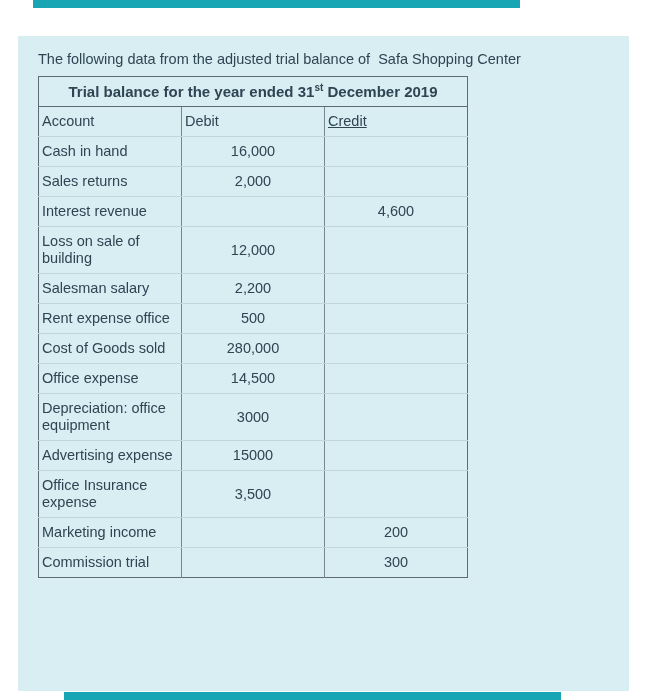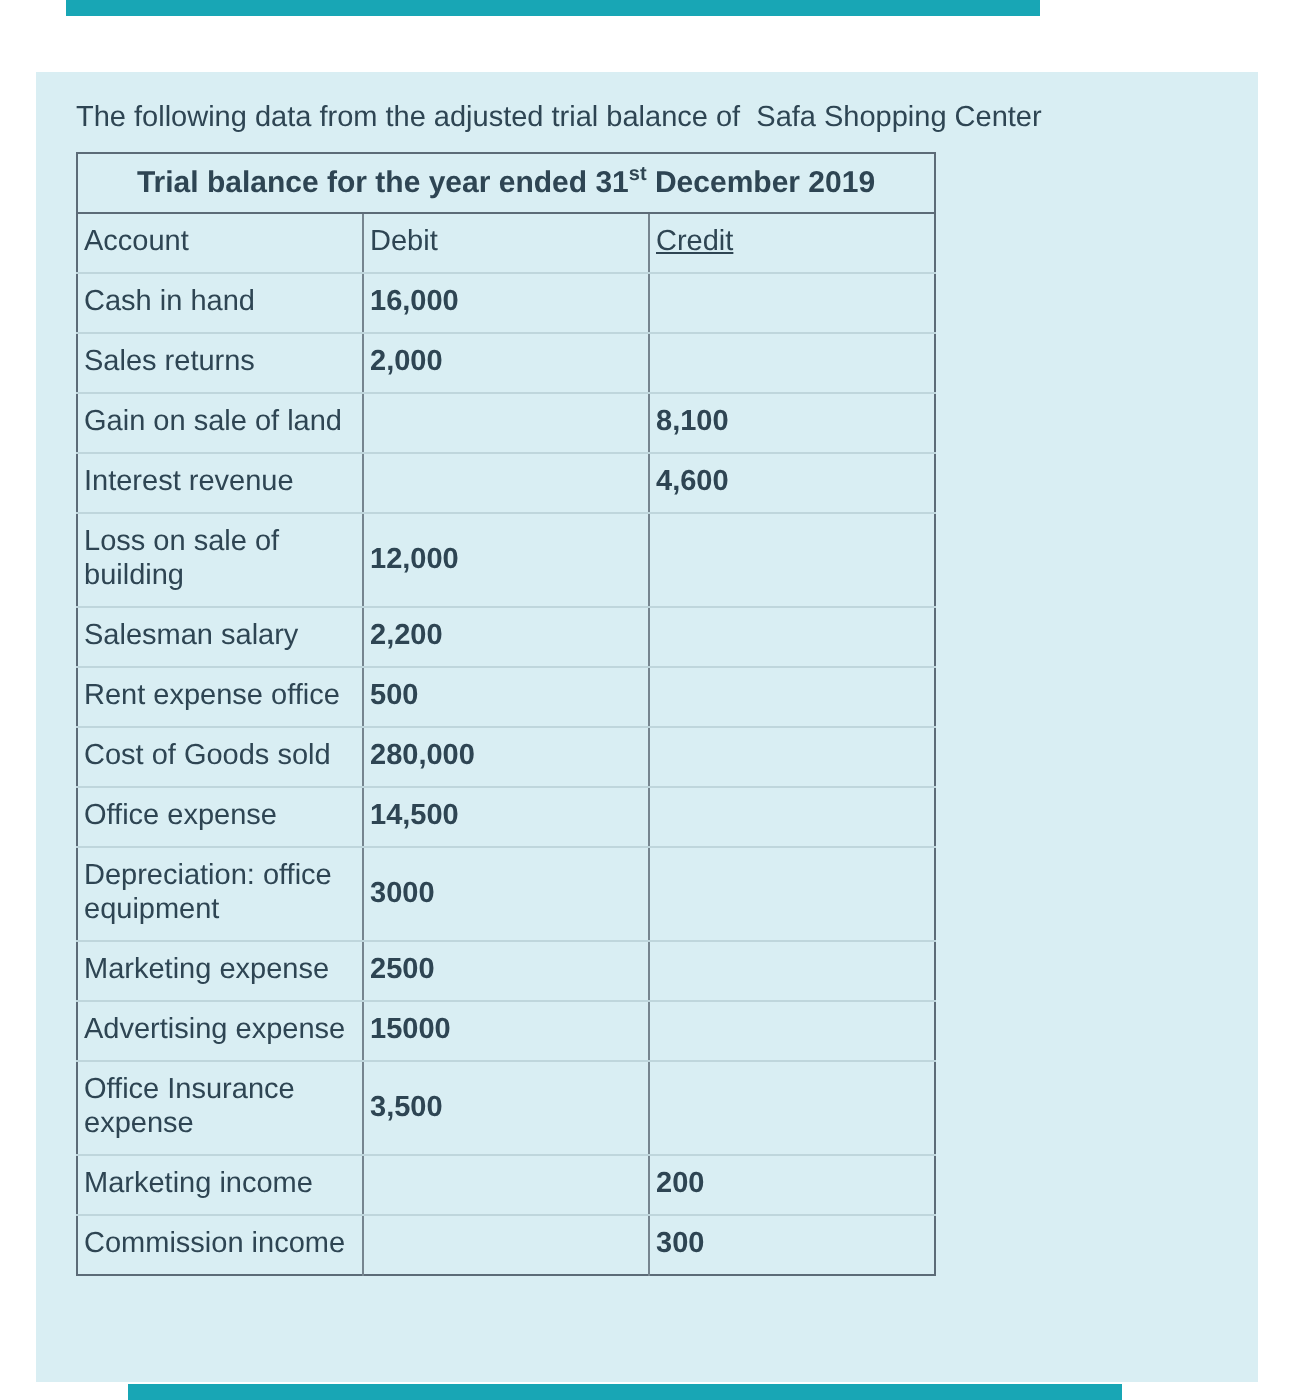--- a/index.html
+++ b/index.html
@@ -86,23 +86,22 @@
     border-left: 1px solid var(--colline, #76858f);
   }
   tbody td {
     border-bottom: 1px solid var(--grid, #bfd6dc);
   }
   tbody tr:last-child td {
     border-bottom: none;
   }
   .cell-account { text-align: left; padding-left: 3px; }
   .cell-debit, .cell-credit {
-    text-align: left;
+    text-align: center;
     padding-right: 8px;
-    font-weight: bold;
   }
 </style>
 </head>
 <body>
 
 <div class="top-bar"></div>
 
 <div class="panel">
   <p class="intro">The following data from the adjusted trial balance of  Safa Shopping Center</p>
 
@@ -120,25 +119,20 @@
     <tbody>
         <tr>
     <td class="cell-account">Cash in hand</td>
     <td class="cell-debit">16,000</td>
     <td class="cell-credit"></td>
   </tr>
         <tr>
     <td class="cell-account">Sales returns</td>
     <td class="cell-debit">2,000</td>
     <td class="cell-credit"></td>
-  </tr>
-        <tr>
-    <td class="cell-account">Gain on sale of land</td>
-    <td class="cell-debit"></td>
-    <td class="cell-credit">8,100</td>
   </tr>
         <tr>
     <td class="cell-account">Interest revenue</td>
     <td class="cell-debit"></td>
     <td class="cell-credit">4,600</td>
   </tr>
         <tr>
     <td class="cell-account">Loss on sale of building</td>
     <td class="cell-debit">12,000</td>
     <td class="cell-credit"></td>
@@ -162,41 +156,36 @@
     <td class="cell-account">Office expense</td>
     <td class="cell-debit">14,500</td>
     <td class="cell-credit"></td>
   </tr>
         <tr>
     <td class="cell-account">Depreciation: office equipment</td>
     <td class="cell-debit">3000</td>
     <td class="cell-credit"></td>
   </tr>
         <tr>
-    <td class="cell-account">Marketing expense</td>
-    <td class="cell-debit">2500</td>
-    <td class="cell-credit"></td>
-  </tr>
-        <tr>
     <td class="cell-account">Advertising expense</td>
     <td class="cell-debit">15000</td>
     <td class="cell-credit"></td>
   </tr>
         <tr>
     <td class="cell-account">Office Insurance expense</td>
     <td class="cell-debit">3,500</td>
     <td class="cell-credit"></td>
   </tr>
         <tr>
     <td class="cell-account">Marketing income</td>
     <td class="cell-debit"></td>
     <td class="cell-credit">200</td>
   </tr>
         <tr>
-    <td class="cell-account">Commission income</td>
+    <td class="cell-account">Commission trial</td>
     <td class="cell-debit"></td>
     <td class="cell-credit">300</td>
   </tr>
       </tbody>
   </table>
 </div>
 
 <div class="bottom-bar"></div>
 
 </body></html>

